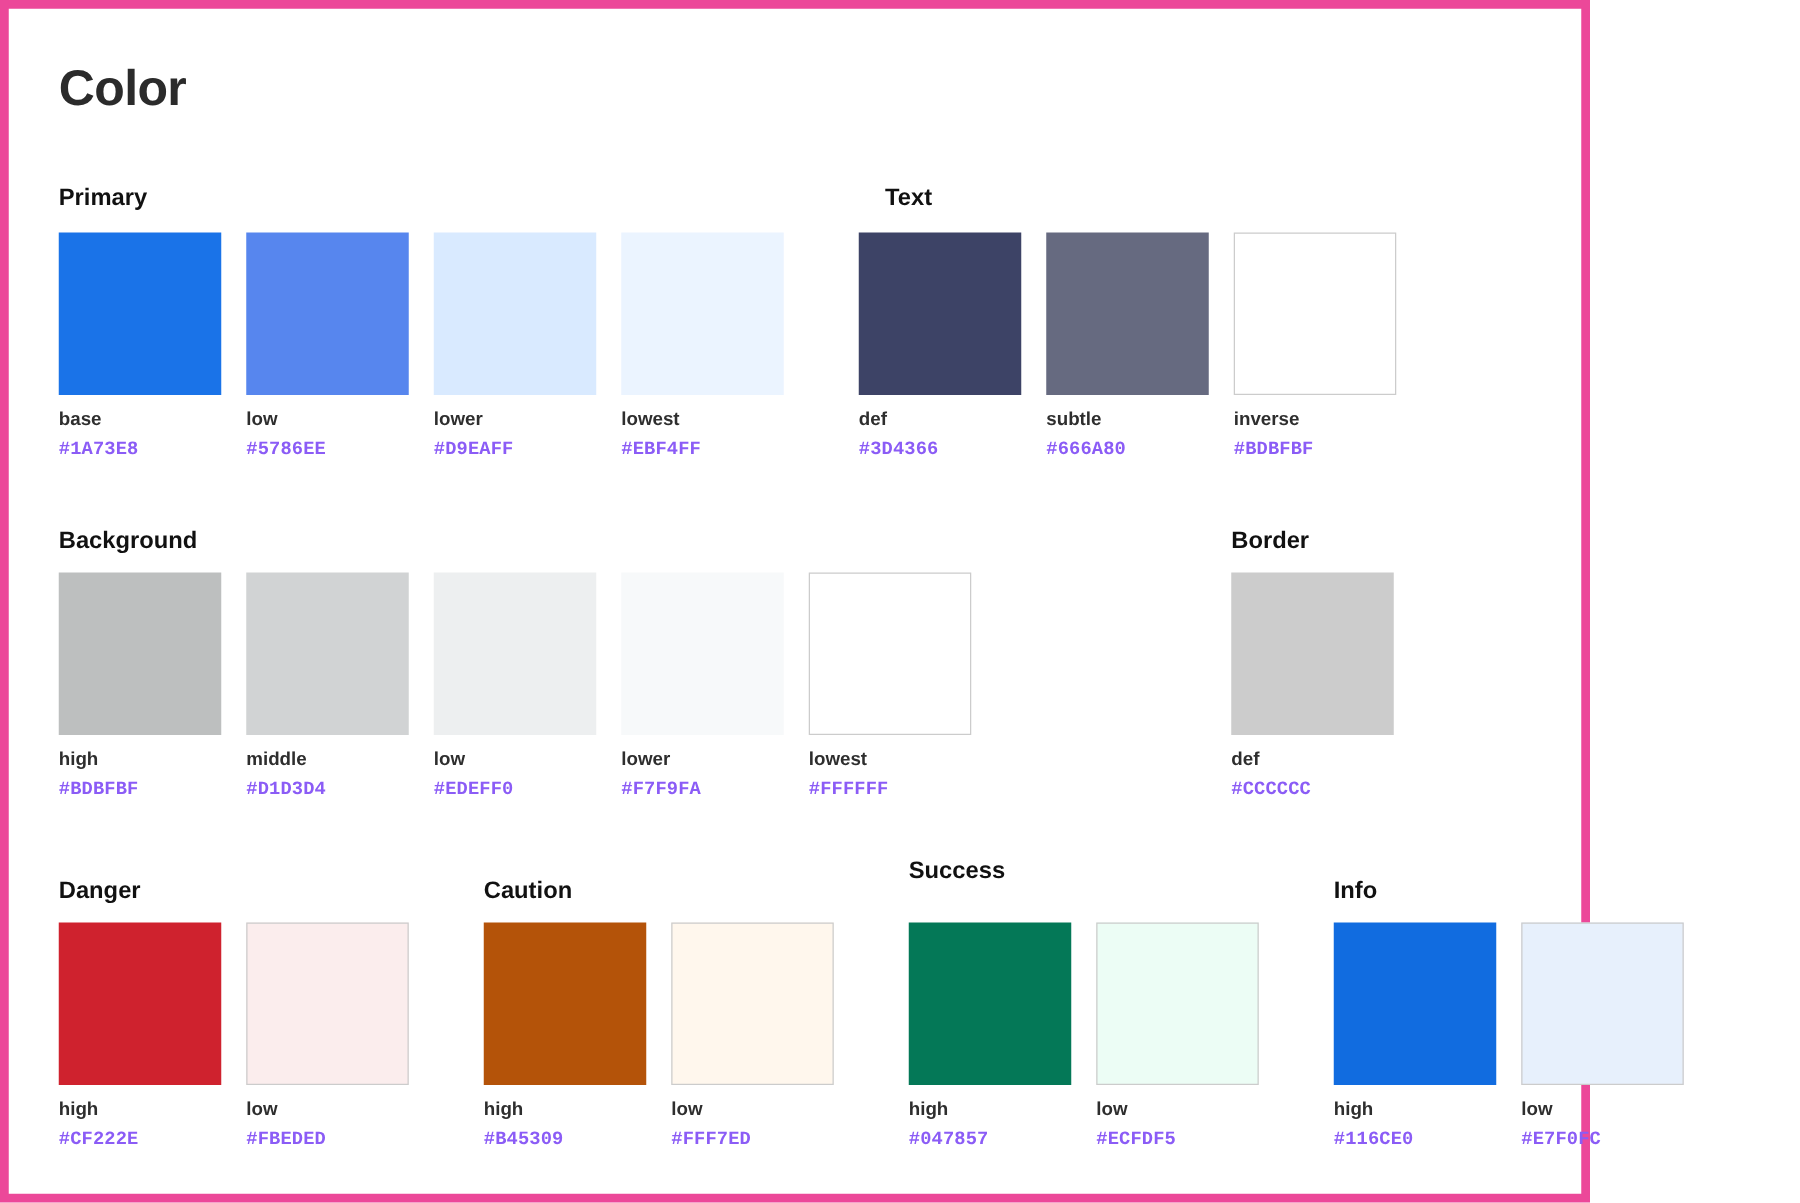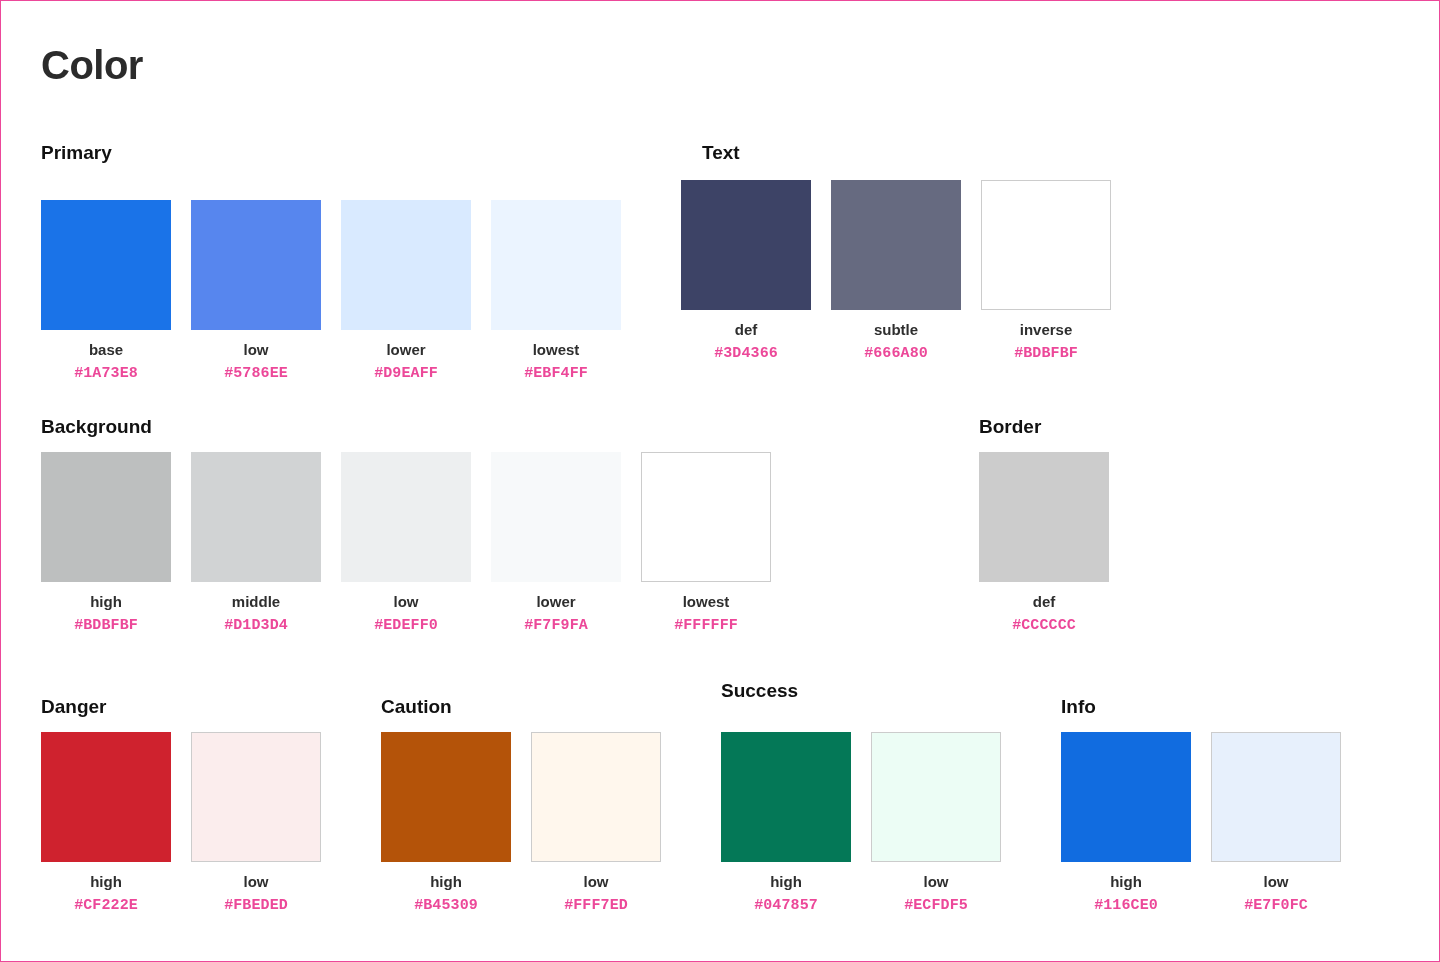--- a/index.html
+++ b/index.html
@@ -10,26 +10,25 @@
     width: 1440px;
     height: 962px;
     background: #FFFFFF;
     font-family: "Liberation Sans", sans-serif;
     -webkit-font-smoothing: antialiased;
     overflow: hidden;
     box-sizing: border-box;
   }
   .page {
     position: relative;
-    width: 1440px;
+    width: 1272px;
     height: 962px;
     box-sizing: border-box;
-    border: 1px solid #ec4899;
+    border: 7px solid #ec4899;
     background: #FFFFFF;
-    text-align: center;
   }
 
   
   .page-title {
     position: absolute;
     left: 40px;
     top: 44px;
     font-size: 40px;
     font-weight: bold;
     color: #2B2B2B;
@@ -83,35 +82,35 @@
     color: #2E2E2E;
     line-height: 1;
     white-space: nowrap;
   }
   .swatch-hex {
     display: block;
     margin-top: 9px;
     font-family: "Liberation Mono", "DejaVu Sans Mono", monospace;
     font-size: 15px;
     font-weight: bold;
-    color: #ec4899;
+    color: #8b5cf6;
     line-height: 1;
     white-space: nowrap;
     letter-spacing: 0.1px;
   }
 </style>
 </head>
 <body>
 
 <div class="page">
 
   <div class="page-title">Color</div>
 
   <div class="section-title" style="left:40px; top:142px;">Primary</div>
-  <div class="swatch-group" style="left:40px; top:179px;margin-top:20px;">
+  <div class="swatch-group" style="left:40px; top:179px;">
       <div class="swatch-cell">
         <div class="swatch-chip" style="background-color: rgb(26, 115, 232);"></div>
         <div class="swatch-meta">
           <span class="swatch-name">base</span>
           <span class="swatch-hex">#1A73E8</span>
         </div>
       </div>
       <div class="swatch-cell">
         <div class="swatch-chip" style="background-color: rgb(87, 134, 238);"></div>
         <div class="swatch-meta">

